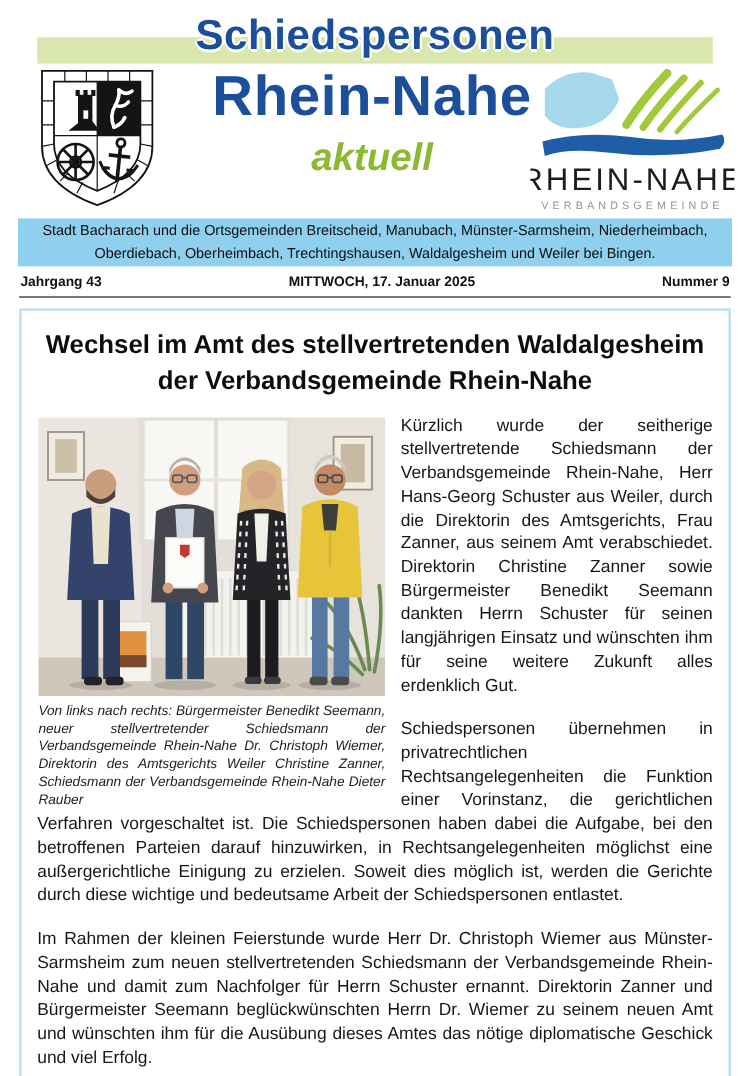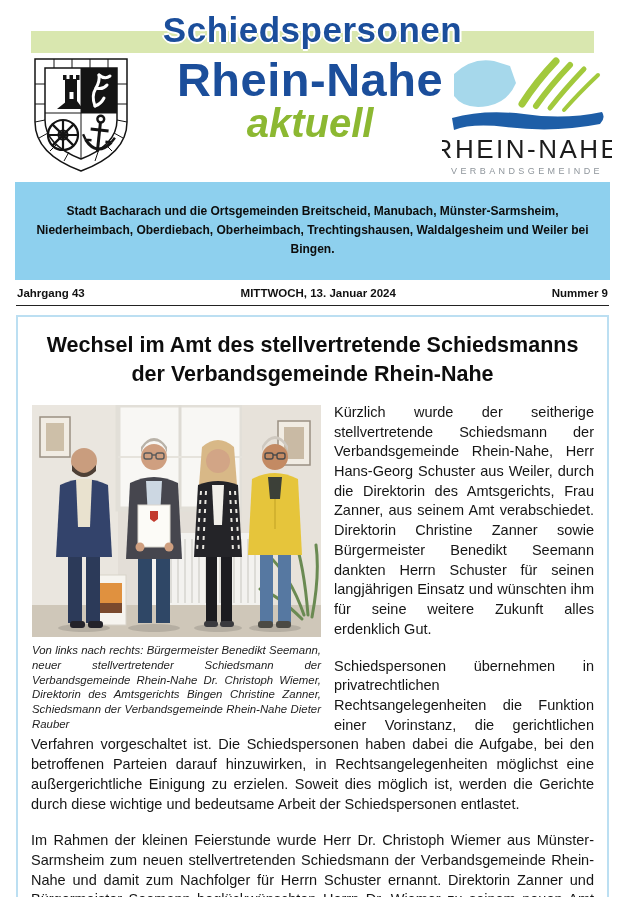--- a/index.html
+++ b/index.html
@@ -13,27 +13,27 @@
   header{position:relative;height:172px;}
   .band{position:absolute;top:21px;left:16px;right:16px;height:22px;background:#d9e7af;}
   .mast-title{
     position:absolute;top:0;left:0;right:0;text-align:center;
     font-size:35px;font-weight:bold;color:#1b4e9b;letter-spacing:.5px;
     text-shadow:-2px 0 0 #fff,2px 0 0 #fff,0 -2px 0 #fff,0 2px 0 #fff;
   }
   .crest{position:absolute;left:4px;top:44px;}
   .mast-center{position:absolute;left:132px;width:326px;top:46px;text-align:center;}
   .mast-main{font-size:47px;font-weight:bold;color:#1b4e9b;line-height:1;letter-spacing:.5px;}
-  .mast-sub{font-size:40px;font-weight:bold;font-style:italic;color:#8cb832;line-height:1;margin-top:0;}
+  .mast-sub{font-size:32px;font-weight:bold;font-style:italic;color:#8cb832;line-height:1;margin-top:12px;}
   .logo{position:absolute;right:-2px;top:42px;}
 
   
   .muni-bar{
     background:#8ed0ee;color:#0d0d0d;text-align:center;
-    font-weight:bold;font-size:12px;line-height:1.6;padding:20px 14px;
+    font-weight:normal;font-size:12px;line-height:1.6;padding:1px 14px;
   }
   .issue-row{display:flex;justify-content:space-between;align-items:center;
     font-weight:bold;font-size:11.5px;color:#111;padding:7px 2px 6px;}
   .issue-row span{white-space:nowrap;}
   .rule{border-top:1.6px solid #222;margin:0 1px;}
 
   
   .article{margin:9px 1px 0;border:2px solid #bcdff2;padding:12px 13px 2px;}
   .headline{text-align:center;font-size:21.5px;font-weight:bold;color:#0d0d0d;line-height:1.38;margin:2px 6px 13px;}
   .photo-block{float:left;width:289px;margin:2px 13px 2px 1px;}
@@ -111,27 +111,27 @@
       <path d="M10 66 Q42 57 82 62 Q122 68 160 60 Q164 66 158 72 Q112 81 64 75 Q30 71 12 78 Z" fill="#1e5ea7"></path>
       <text x="85" y="106" text-anchor="middle" font-size="26" letter-spacing="2.5" fill="#1c1c1c" font-family="'Liberation Sans',sans-serif">RHEIN-NAHE</text>
       <text x="85" y="122" text-anchor="middle" font-size="9" letter-spacing="3.4" fill="#8e959b" font-family="'Liberation Sans',sans-serif">VERBANDSGEMEINDE</text>
     </svg>
   </header>
 
   <div class="muni-bar">Stadt Bacharach und die Ortsgemeinden Breitscheid, Manubach, Münster-Sarmsheim, Niederheimbach, Oberdiebach, Oberheimbach, Trechtingshausen, Waldalgesheim und Weiler bei Bingen.</div>
 
   <div class="issue-row">
     <span>Jahrgang 43</span>
-    <span>MITTWOCH, 13. Januar 2024</span>
+    <span>MITTWOCH, 17. Januar 2025</span>
     <span>Nummer 9</span>
   </div>
   <div class="rule"></div>
 
   <section class="article">
-    <h1 class="headline">Wechsel im Amt des stellvertretende Schiedsmanns der Verbandsgemeinde Rhein-Nahe</h1>
+    <h1 class="headline">Wechsel im Amt des stellvertretenden Waldalgesheim der Verbandsgemeinde Rhein-Nahe</h1>
 
     <div class="article-content">
       <div class="photo-block">
 
         <svg class="photo" width="289" height="232" viewBox="0 0 289 232">
           <rect width="289" height="232" fill="#e3ded7"></rect>
           <rect x="0" y="0" width="86" height="200" fill="#eae6df"></rect>
           <rect x="86" y="0" width="124" height="104" fill="#f8f7f4"></rect>
           <rect x="86" y="0" width="124" height="104" fill="none" stroke="#e2dfd8" stroke-width="5"></rect>
           <line x1="148" y1="0" x2="148" y2="104" stroke="#dedbd4" stroke-width="3"></line>
@@ -218,21 +218,21 @@
             <path d="M230 46 Q236 34 243 34 Q250 34 256 46 L256 41 Q250 31 243 31 Q236 31 230 41 Z" fill="#cfc9c0"></path>
             <g fill="none" stroke="#4a4a4a" stroke-width="1.4">
               <rect x="233" y="48" width="8" height="6" rx="2"></rect>
                 <rect x="245" y="48" width="8" height="6" rx="2"></rect>
                 <line x1="241" y1="50" x2="245" y2="50"></line>
             </g>
             <rect x="226" y="216" width="15" height="7" rx="3" fill="#4b4a44"></rect>
             <rect x="244" y="216" width="15" height="7" rx="3" fill="#4b4a44"></rect>
           </g>
         </svg>
-        <div class="caption">Von links nach rechts: Bürgermeister Benedikt Seemann, neuer stellvertretender Schiedsmann der Verbandsgemeinde Rhein-Nahe Dr. Christoph Wiemer, Direktorin des Amtsgerichts Bingen Christine Zanner, Schiedsmann der Verbandsgemeinde Rhein-Nahe Dieter Rauber</div>
+        <div class="caption">Von links nach rechts: Bürgermeister Benedikt Seemann, neuer stellvertretender Schiedsmann der Verbandsgemeinde Rhein-Nahe Dr. Christoph Wiemer, Direktorin des Amtsgerichts Weiler Christine Zanner, Schiedsmann der Verbandsgemeinde Rhein-Nahe Dieter Rauber</div>
       </div>
 
       <p>Kürzlich wurde der seitherige stellvertretende Schiedsmann der Verbandsgemeinde Rhein-Nahe, Herr Hans-Georg Schuster aus Weiler, durch die Direktorin des Amtsgerichts, Frau Zanner, aus seinem Amt verabschiedet. Direktorin Christine Zanner sowie Bürgermeister Benedikt Seemann dankten Herrn Schuster für seinen langjährigen Einsatz und wünschten ihm für seine weitere Zukunft alles erdenklich Gut.</p>
       <p>Schiedspersonen übernehmen in privatrechtlichen Rechtsangelegenheiten die Funktion einer Vorinstanz, die gerichtlichen Verfahren vorgeschaltet ist. Die Schiedspersonen haben dabei die Aufgabe, bei den betroffenen Parteien darauf hinzuwirken, in Rechtsangelegenheiten möglichst eine außergerichtliche Einigung zu erzielen. Soweit dies möglich ist, werden die Gerichte durch diese wichtige und bedeutsame Arbeit der Schiedspersonen entlastet.</p>
       <p>Im Rahmen der kleinen Feierstunde wurde Herr Dr. Christoph Wiemer aus Münster-Sarmsheim zum neuen stellvertretenden Schiedsmann der Verbandsgemeinde Rhein-Nahe und damit zum Nachfolger für Herrn Schuster ernannt. Direktorin Zanner und Bürgermeister Seemann beglückwünschten Herrn Dr. Wiemer zu seinem neuen Amt und wünschten ihm für die Ausübung dieses Amtes das nötige diplomatische Geschick und viel Erfolg.</p>
     </div>
   </section>
 
 </div>
 

